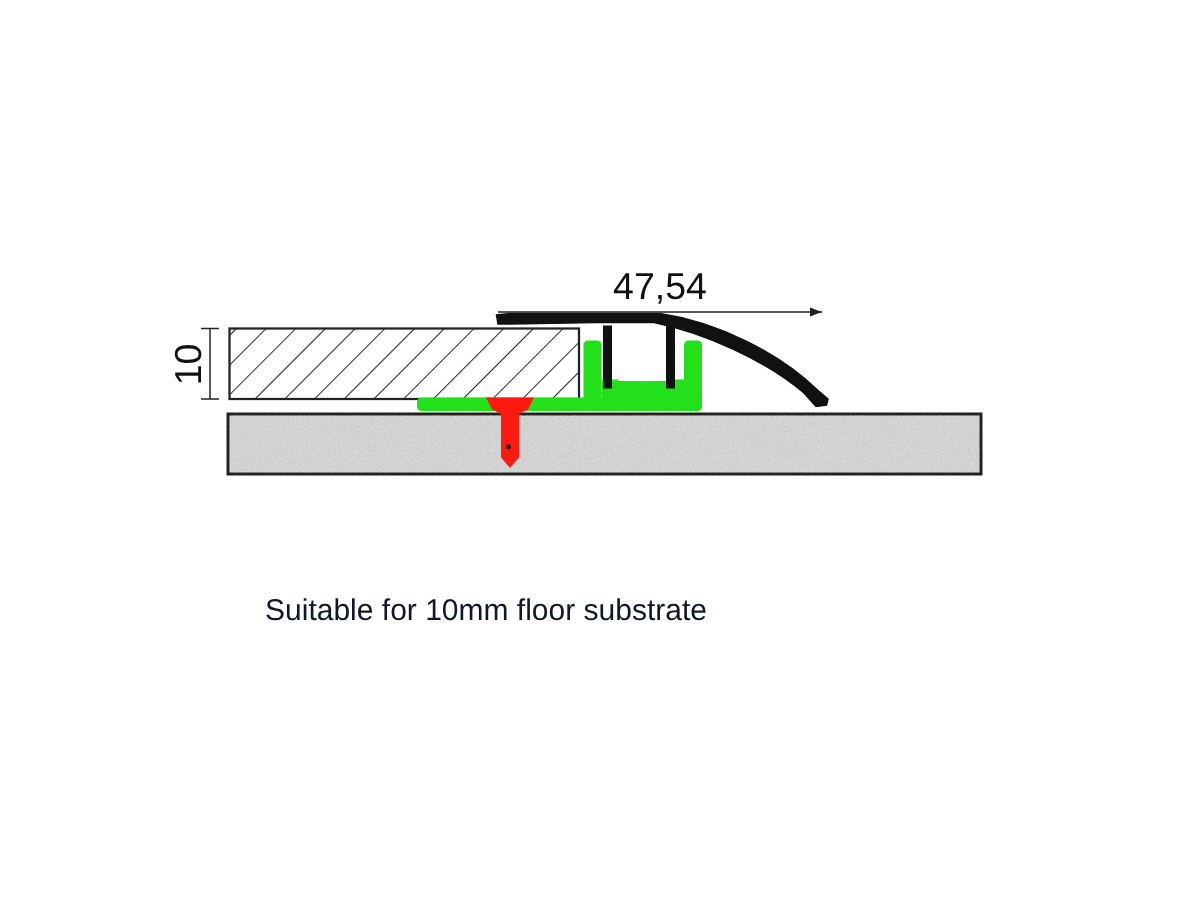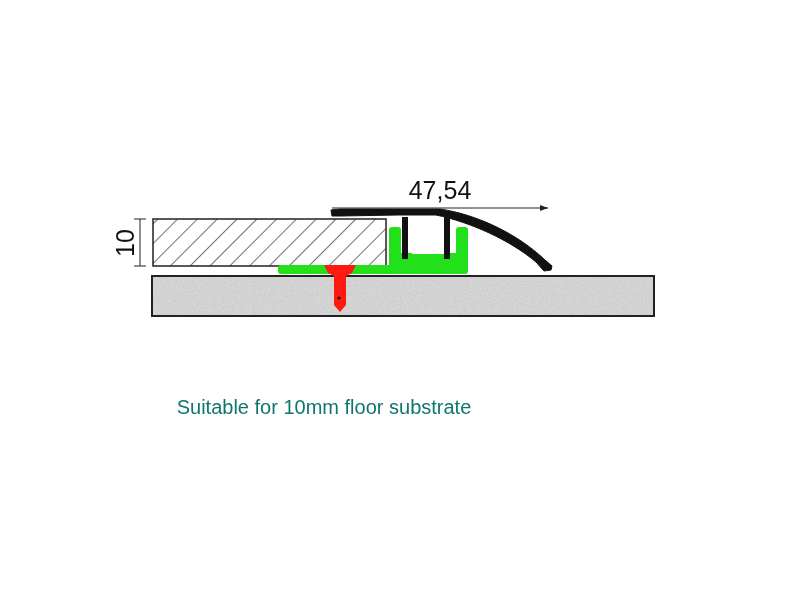--- a/index.html
+++ b/index.html
@@ -1,18 +1,18 @@
 <!DOCTYPE html>
 <html><head>
 <meta charset="utf-8">
 <style>
   html, body { margin:0; padding:0; background:#ffffff; }
   body { width:800px; height:600px; position:relative; overflow:hidden; font-family:"Liberation Sans", sans-serif; }
   #diagram { position:absolute; left:0; top:0; width:800px; height:600px; }
-  .caption { position:absolute; left:0; width:648px; top:396px; text-align:center; font-size:20px; color:#0f766e; }
+  .caption { position:absolute; left:0; width:648px; top:396px; text-align:center; font-size:20px; color:#0f172a; }
   .dim-label { font-family:"Liberation Sans", sans-serif; font-size:25px; fill:#111; }
 </style>
 </head>
 <body>
 
 <svg id="diagram" viewBox="0 0 800 600" xmlns="http://www.w3.org/2000/svg">
   <defs>
     <pattern id="hatch" patternUnits="userSpaceOnUse" width="14" height="14" patternTransform="rotate(45)">
       <line x1="0" y1="0" x2="0" y2="14" stroke="#222" stroke-width="1.3"></line>
     </pattern>

